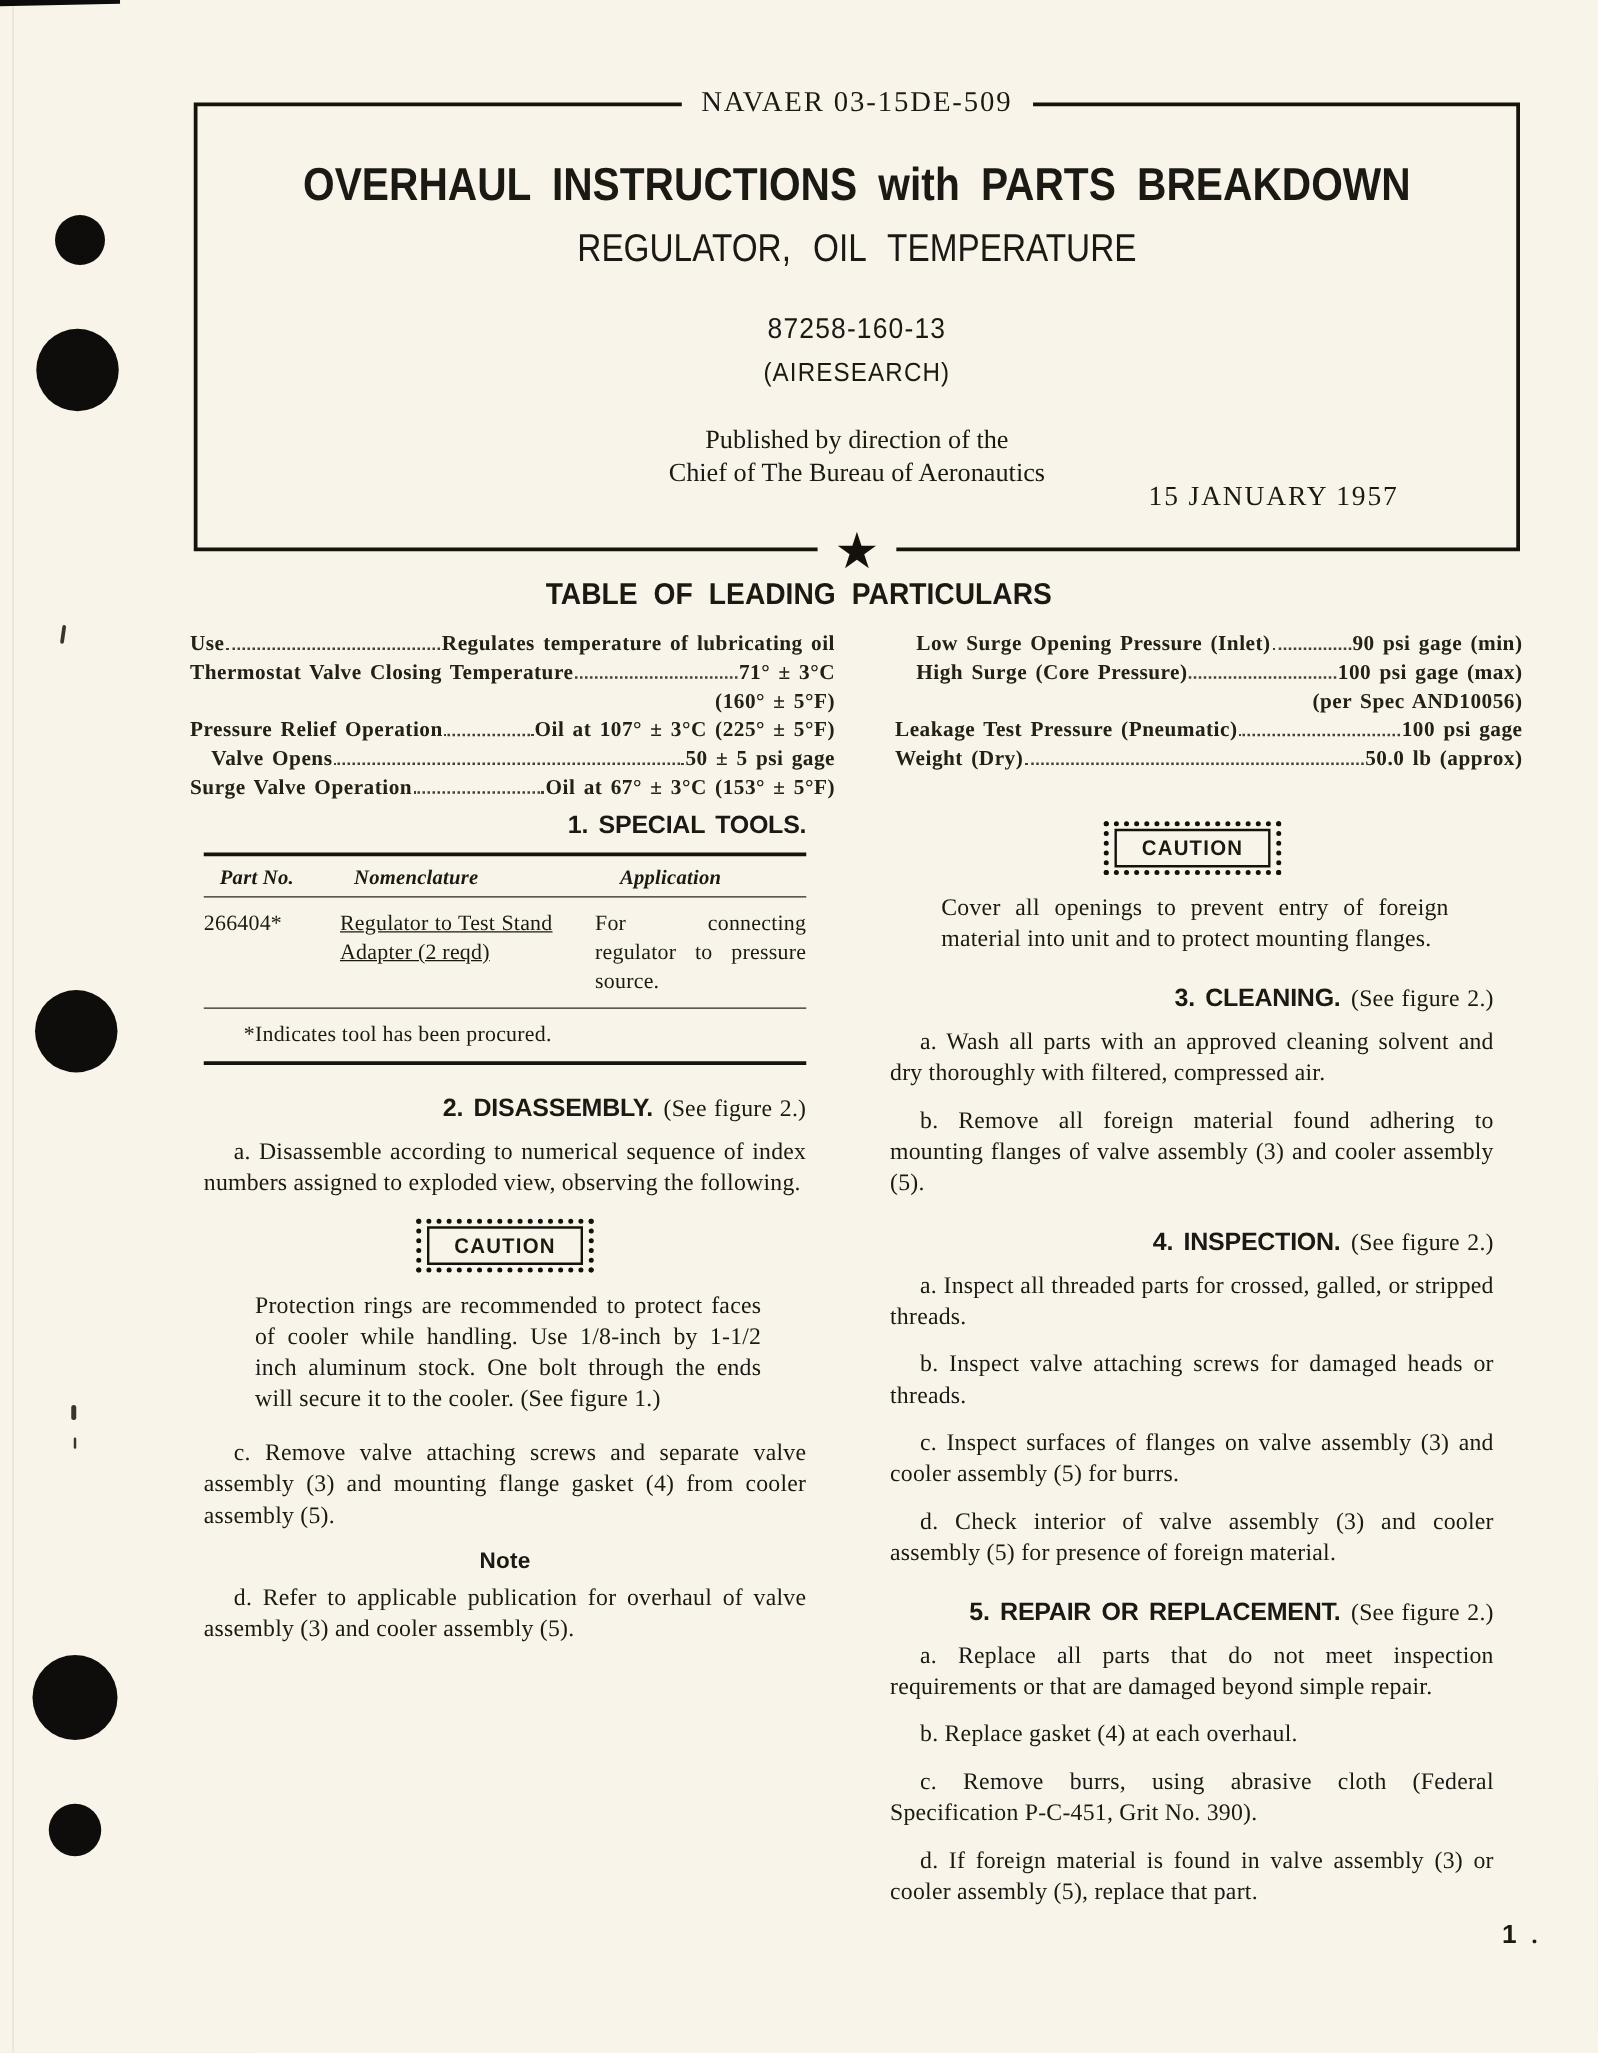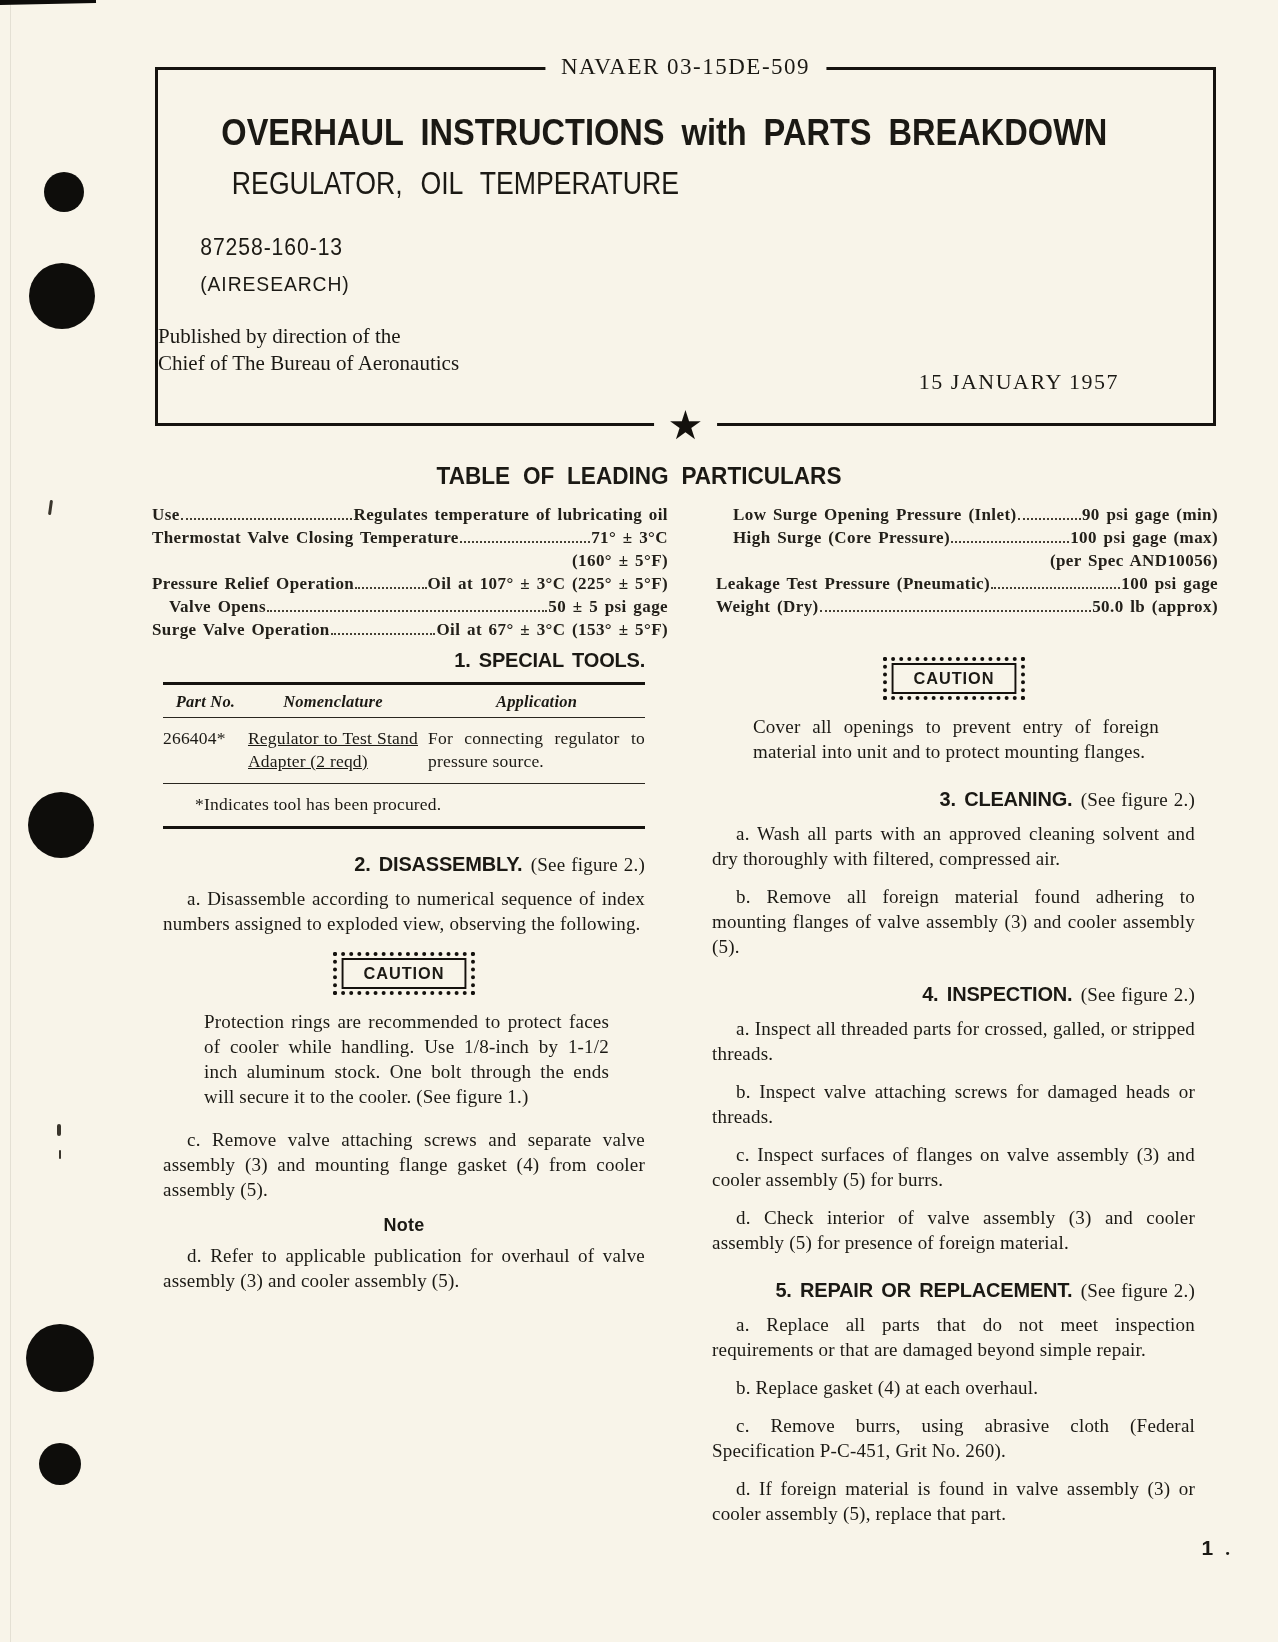--- a/index.html
+++ b/index.html
@@ -6,22 +6,22 @@
   .page{position:relative;width:1278px;height:1642px;background:#f8f4e9;overflow:hidden;
         font-family:"Liberation Serif",serif;color:#1b1914;}
   .page-edge{position:absolute;left:10px;top:0;width:1px;height:100%;background:rgba(60,50,30,.10);}
   .scan-sliver{position:absolute;left:-4px;top:-2px;width:100px;height:6px;background:#0d0c0a;transform:rotate(-1.2deg);}
 
   
   .dot{position:absolute;background:#0e0d0b;border-radius:50%;}
   .speck{position:absolute;background:#3a352c;border-radius:2px;}
 
   
-  .header-box{position:absolute;left:155px;top:67px;width:1055px;height:353px;
-              border:3px solid #16130f;text-align:left;}
+  .header-box{position:absolute;left:155px;top:82px;width:1055px;height:353px;
+              border:3px solid #16130f;text-align:center;}
   .doc-number{position:absolute;top:-16px;left:50%;transform:translateX(-50%);
               background:#f8f4e9;padding:0 16px;white-space:nowrap;
               font:400 23px "Liberation Serif",serif;letter-spacing:1.5px;}
   .star{position:absolute;bottom:-25px;left:50%;transform:translateX(-50%);
         background:#f8f4e9;padding:0 14px;font-size:40px;line-height:44px;color:#14110d;}
   .hb-title1{margin-top:42px;font:700 37px "Liberation Sans",sans-serif;
              transform:scaleX(.88);word-spacing:9px;letter-spacing:0;}
   .hb-title2{margin-top:12px;font:400 31px "Liberation Sans",sans-serif;
              transform:scaleX(.86);word-spacing:12px;}
   .hb-pn{margin-top:32px;font:400 23px "Liberation Sans",sans-serif;transform:scaleX(.92);letter-spacing:1px;}
@@ -53,21 +53,21 @@
          margin:24px 0 10px 0;text-align:right;}
   .sec-h:first-child{margin-top:0;}
   .sec-h .h-ref{font:400 19px "Liberation Serif",serif;letter-spacing:.2px;word-spacing:1px;}
   .para{margin:0 0 13px 0;text-indent:24px;}
 
   
   .st-table{border-top:3px solid #16130f;border-bottom:3px solid #16130f;margin:2px 0 24px 0;}
   .st-head{display:flex;border-bottom:1px solid #2a261f;padding:7px 0 5px 0;
            font:700 italic 16.5px "Liberation Serif",serif;}
   .st-head i{font-style:italic;}
-  .st-row{display:flex;border-bottom:1px solid #2a261f;padding:9px 0 10px 0;font-size:17.5px;line-height:23px;}
+  .st-row{display:flex;border-bottom:1px solid #2a261f;padding:9px 0 10px 0;font-size:17.5px;line-height:23px;gap:24px;}
   .st-c1{width:85px;flex:0 0 85px;}
   .st-c2{width:180px;flex:0 0 180px;padding-right:10px;box-sizing:border-box;}
   .st-c3{flex:1 1 auto;}
   .st-head .st-c1,.st-head .st-c2,.st-head .st-c3{text-align:center;}
   .st-row .st-c2{padding-left:0;text-decoration:underline;}
   .st-row .st-c2 .cellwrap{max-width:155px;}
   .st-foot{padding:8px 0 9px 32px;font-size:17.5px;text-align:left;}
 
   
   .caution-wrap{width:142px;margin:16px auto 14px auto;}
@@ -231,20 +231,20 @@
     <p class="para">b. Inspect valve attaching screws for damaged heads or threads.</p>
     <p class="para">c. Inspect surfaces of flanges on valve assembly (3) and cooler assembly (5) for burrs.</p>
     <p class="para">d. Check interior of valve assembly (3) and cooler assembly (5) for presence of foreign material.</p>
 
     <div class="sec-h">
       <span>5. REPAIR OR REPLACEMENT.</span>
       <span class="h-ref">(See figure 2.)</span>
     </div>
     <p class="para">a. Replace all parts that do not meet inspection requirements or that are damaged beyond simple repair.</p>
     <p class="para">b. Replace gasket (4) at each overhaul.</p>
-    <p class="para">c. Remove burrs, using abrasive cloth (Federal Specification P-C-451, Grit No. 260).</p>
+    <p class="para">c. Remove burrs, using abrasive cloth (Federal Specification P-C-451, Grit No. 390).</p>
     <p class="para">d. If foreign material is found in valve assembly (3) or cooler assembly (5), replace that part.</p>
   </div>
 
   <div class="page-num">
     <span>1</span><span class="pn-dot">.</span>
   </div>
 </div>
 
 </body></html>

